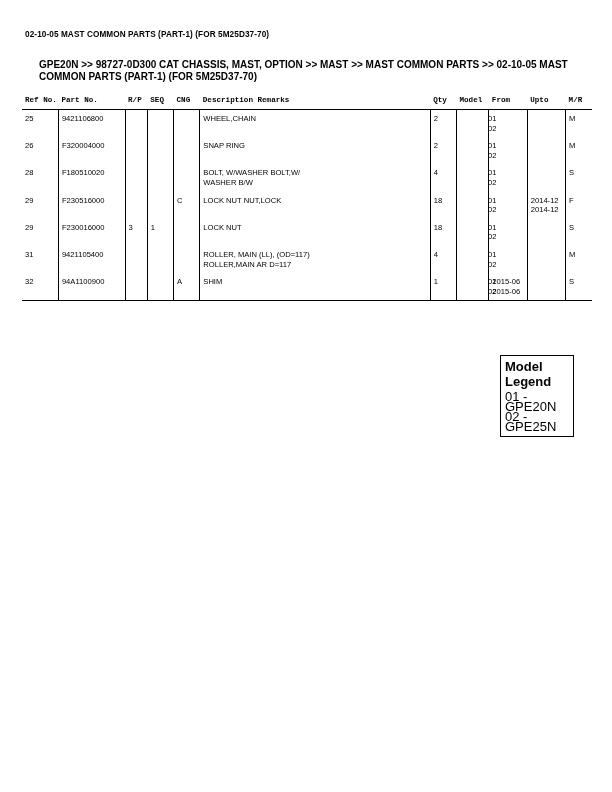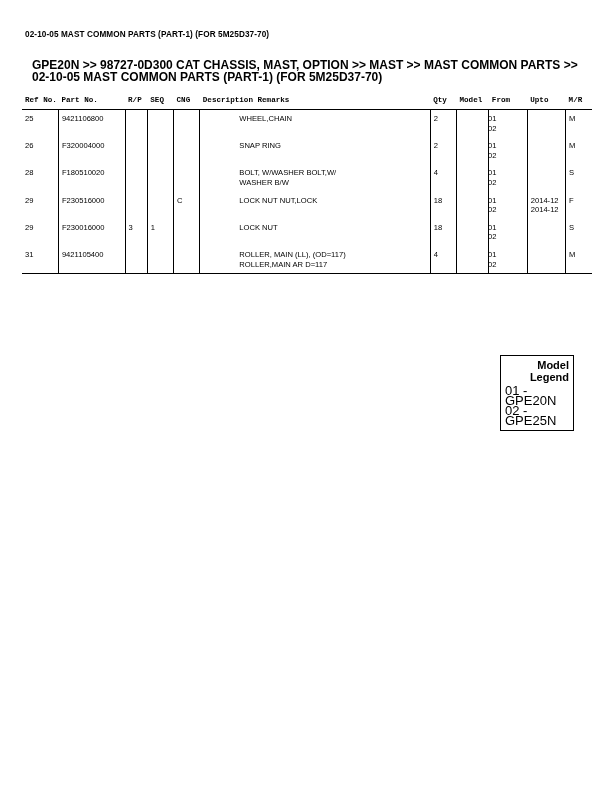--- a/index.html
+++ b/index.html
@@ -22,24 +22,24 @@
     box-sizing: border-box;
     padding: 18px 20px 0 22px;
   }
   .doc-title {
     font-size: 8.2px;
     font-weight: bold;
     letter-spacing: 0.1px;
     margin: 3px 0 0 3px;
   }
   .breadcrumb {
-    font-size: 12px;
+    font-size: 10px;
     font-weight: bold;
     line-height: 12px;
-    margin: 20px 0 0 10px;
+    margin: 20px 0 0 17px;
     width: 560px;
   }
   table.parts {
     margin-top: 13px;
     border-collapse: collapse;
     width: 570px;
     table-layout: fixed;
   }
   table.parts thead th {
     font-size: 7.6px;
@@ -77,34 +77,34 @@
   .col-seq   { width: 26px; }
   .col-cng   { width: 26px; }
   .col-desc  { width: 228px; }
   .col-qty   { width: 26px; }
   .col-model { width: 32px; }
   .col-from  { width: 38px; }
   .col-upto  { width: 38px; }
   .col-mr    { width: 26px; }
   .model-cell span { display: block; margin-left: 28px; }
   .from-cell span, .upto-cell span { display: block; }
-  .desc-cell span { display: block; margin-left: 36px; }
+  .desc-cell span { display: block; }
   .legend {
     position: absolute;
     left: 500px;
     top: 346px;
     width: 74px;
     border: 1.1px solid #000;
     box-sizing: border-box;
     padding: 3px 4px 4px 4px;
   }
   .legend-title {
-    font-size: 11px;
-    font-weight: bold;
-    text-align: right;
+    font-size: 13px;
+    font-weight: bold;
+    text-align: left;
     margin-bottom: 3px;
   }
   .legend-item {
     font-size: 13px;
     line-height: 10px;
   }
 </style>
 </head>
 <body>
 
@@ -250,20 +250,41 @@
           </td>
           <td>4</td>
           <td class="model-cell">
             <span>01</span>
             <span>02</span>
           </td>
           <td class="from-cell"></td>
           <td class="upto-cell"></td>
           <td class="nb-right">M</td>
         </tr>
+        <tr>
+          <td class="nb-left">32</td>
+          <td>94A1100900</td>
+          <td></td>
+          <td></td>
+          <td>A</td>
+          <td class="desc-cell">
+            <span>SHIM</span>
+          </td>
+          <td>1</td>
+          <td class="model-cell">
+            <span>01</span>
+            <span>02</span>
+          </td>
+          <td class="from-cell">
+            <span>2015-06</span>
+            <span>2015-06</span>
+          </td>
+          <td class="upto-cell"></td>
+          <td class="nb-right">S</td>
+        </tr>
       </tbody>
   </table>
 
   <div class="legend">
     <div class="legend-title">Model Legend</div>
     <div class="legend-item">01 - GPE20N</div>
     <div class="legend-item">02 - GPE25N</div>
   </div>
 
 </div>

